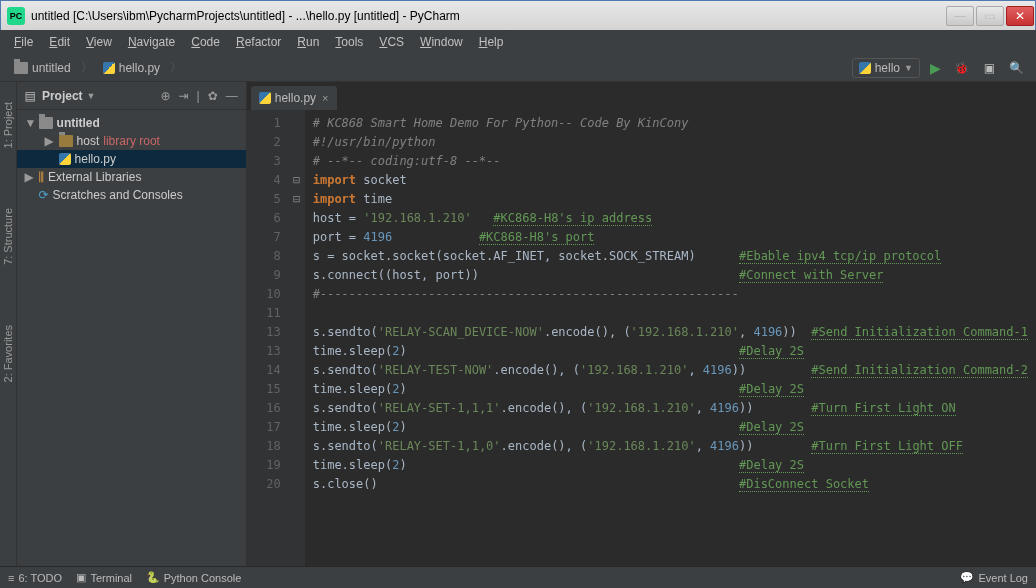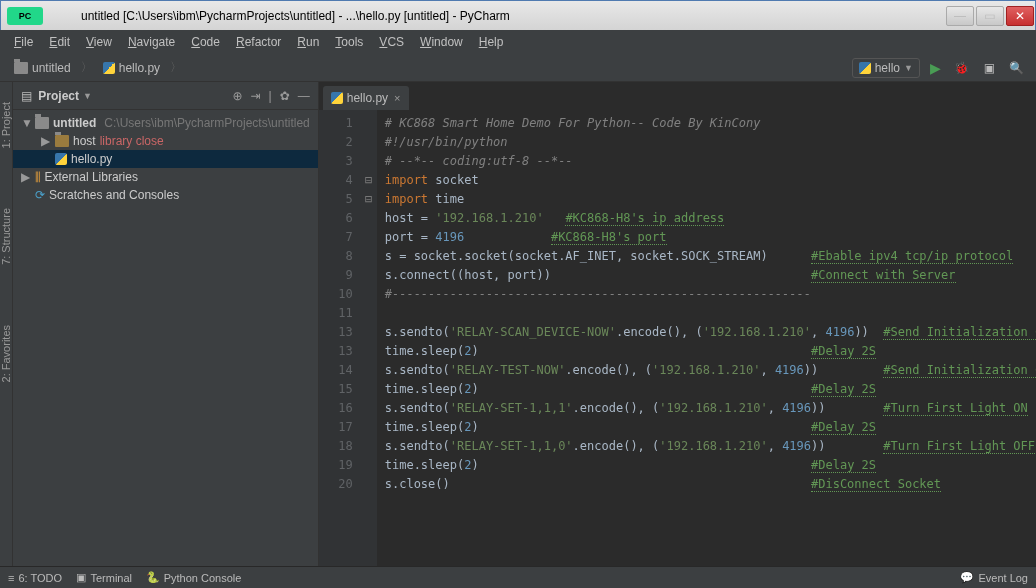--- a/index.html
+++ b/index.html
@@ -1,19 +1,19 @@
 <!DOCTYPE html>
 <html><head>
 <meta charset="utf-8">
 <style>
 * { margin: 0; padding: 0; box-sizing: border-box; }
 body { font-family: 'Segoe UI', Arial, sans-serif; font-size: 12px; background: #2b2b2b; color: #bbbbbb; overflow: hidden; width: 1036px; height: 588px; }
 .titlebar { height: 30px; background: linear-gradient(#e8e8e8, #d4d4d4); display: flex; align-items: center; border: 1px solid #4f7ab0; border-bottom: none; }
-.titlebar-icon { width: 36px; height: 18px; background: #21d789; margin: 0 6px; border-radius: 3px; display: flex; align-items: center; justify-content: center; font-size: 9px; font-weight: bold; color: #000; }
-.titlebar-text { color: #000; font-size: 12px; flex: 1; margin-left: 32px; }
+.titlebar-icon { width: 18px; height: 18px; background: #21d789; margin: 0 6px; border-radius: 3px; display: flex; align-items: center; justify-content: center; font-size: 9px; font-weight: bold; color: #000; }
+.titlebar-text { color: #000; font-size: 12px; flex: 1; }
 .win-controls { display: flex; }
 .win-btn { width: 28px; height: 20px; margin: 0 1px; display: flex; align-items: center; justify-content: center; cursor: pointer; border-radius: 2px; }
 .win-min { background: linear-gradient(#e8e8e8, #c8c8c8); border: 1px solid #aaa; }
 .win-max { background: linear-gradient(#e8e8e8, #c8c8c8); border: 1px solid #aaa; }
 .win-close { background: linear-gradient(#e06060, #c73030); border: 1px solid #a02020; color: #fff; }
 .menubar { height: 24px; background: #3c3f41; display: flex; align-items: center; padding: 0 8px; gap: 4px; }
 .menu-item { padding: 3px 6px; cursor: pointer; color: #c0c0c0; }
 .menu-item .underline { text-decoration: underline; }
 .toolbar { height: 28px; background: #3c3f41; display: flex; align-items: center; padding: 0 8px; border-bottom: 1px solid #323232; }
 .breadcrumb { display: flex; align-items: center; gap: 4px; }
@@ -49,21 +49,21 @@
 .tab { background: #515658; padding: 5px 8px; display: flex; align-items: center; gap: 4px; border-top-left-radius: 3px; border-top-right-radius: 3px; cursor: pointer; }
 .tab.active { background: #3c3f41; }
 .tab-close { color: #999; cursor: pointer; font-size: 11px; margin-left: 2px; }
 .editor-body { flex: 1; display: flex; overflow: hidden; }
 .gutter { width: 42px; background: #313335; text-align: right; padding: 4px 8px 4px 0; color: #606366; font-family: Consolas, monospace; font-size: 12px; line-height: 19px; }
 .gutter2 { width: 16px; background: #313335; padding: 4px 0; font-family: Consolas, monospace; font-size: 12px; line-height: 19px; color: #666; text-align: center; }
 .fold { color: #777; cursor: pointer; }
 .code { flex: 1; padding: 4px 8px; font-family: Consolas, monospace; font-size: 12px; line-height: 19px; white-space: pre; overflow: hidden; }
 .comment { color: #808080; font-style: italic; }
 .comment-green { color: #629755; font-style: normal; border-bottom: 1px dotted #629755; }
-.keyword { color: #cc7832; }
+.keyword { color: #cc7832; font-weight: bold; }
 .string { color: #6a8759; }
 .number { color: #6897bb; }
 .ident { color: #a9b7c6; }
 .statusbar-bottom { height: 22px; background: #3c3f41; display: flex; align-items: center; padding: 0 8px; border-top: 1px solid #282828; gap: 14px; font-size: 11px; color: #bbb; }
 .sb-item { display: flex; align-items: center; gap: 4px; cursor: pointer; }
 .sb-right { margin-left: auto; display: flex; gap: 4px; align-items: center; }
 </style>
 </head>
 <body>
 
@@ -135,27 +135,26 @@
         <span class="ph-icon">|</span>
         <span class="ph-icon">✿</span>
         <span class="ph-icon">—</span>
       </div>
     </div>
     <div class="tree">
       <div class="tree-item">
         <span class="tree-arrow">▼</span>
         <span class="folder-icon-sm"></span>
         <span class="tree-label" style="font-weight:bold">untitled</span>
-        <span class="tree-path">C:\Users\ibm\PycharmProjects\untitled</span>
       </div>
       <div class="tree-item" style="padding-left:28px">
         <span class="tree-arrow">▶</span>
         <span class="folder-icon-sm" style="background:#9a7b3e"></span>
         <span class="tree-label">host</span>
-        <span class="tree-special">library close</span>
+        <span class="tree-special">library root</span>
       </div>
       <div class="tree-item selected" style="padding-left:42px">
         <span class="python-icon-sm"></span>
         <span class="tree-label">hello.py</span>
       </div>
       <div class="tree-item" style="padding-left:8px">
         <span class="tree-arrow">▶</span>
         <span class="libs-icon">⫼</span>
         <span class="tree-label">External Libraries</span>
       </div>

